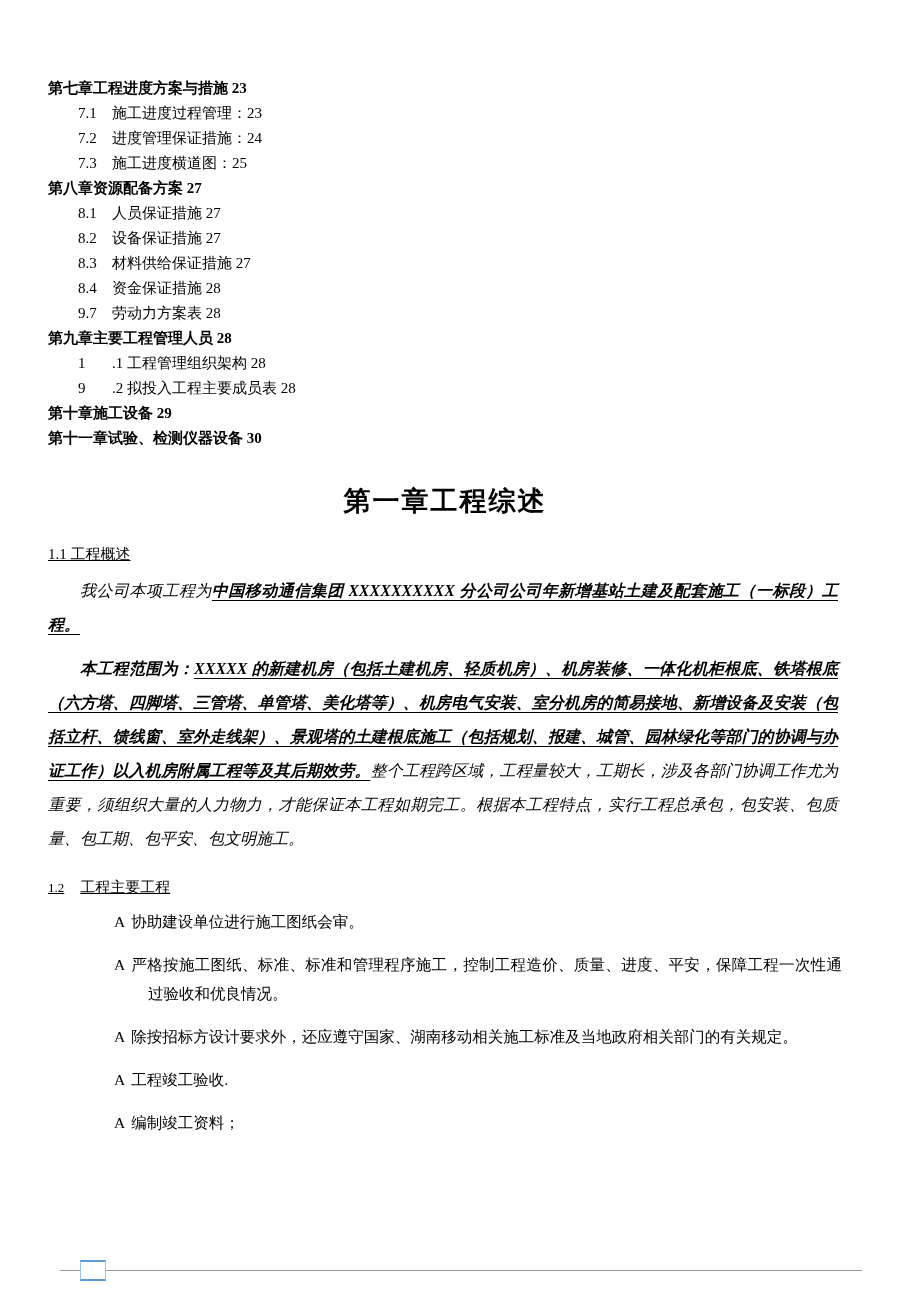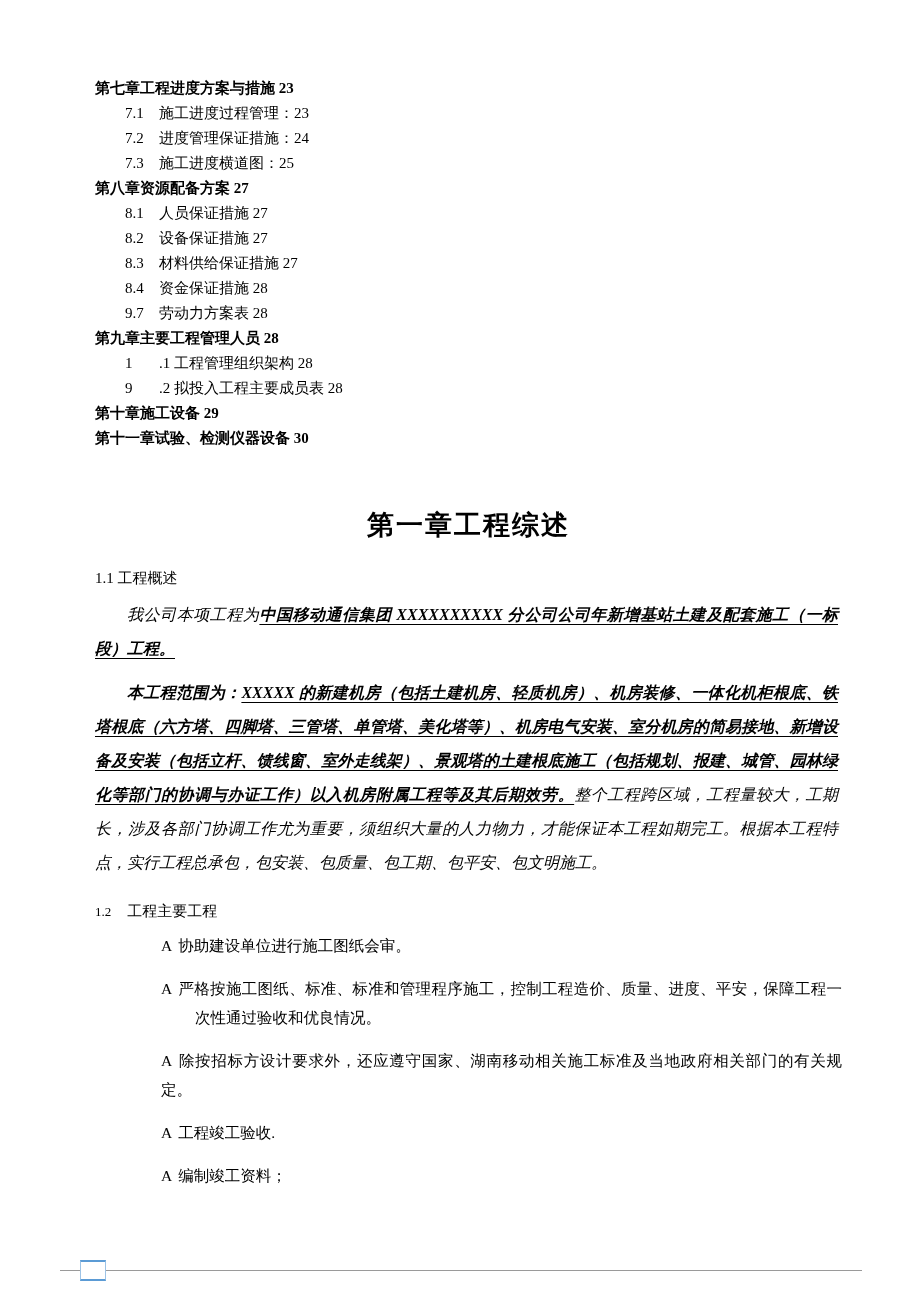--- a/index.html
+++ b/index.html
@@ -9,44 +9,45 @@
   }
   body {
     width: 920px;
     height: 1301px;
     position: relative;
     overflow: hidden;
     font-family: "Liberation Serif", "DejaVu Serif", serif;
     color: #000000;
   }
   .page {
-    padding: 76px 78px 0 95px;
+    padding: 76px 78px 0 48px;
   }
 
   
   .toc { font-size: 15px; line-height: 25px; }
   .toc-row { white-space: nowrap; }
   .toc-row.chapter { font-weight: 600; }
   .toc-row.sub { padding-left: 30px; font-weight: 400; }
   .toc-row.sub .num { display: inline-block; min-width: 34px; }
 
   
   h1.chapter-title {
     font-family: Liberation Serif, serif;
     font-size: 27px;
     font-weight: bold;
     text-align: center;
-    margin: 56px 0 26px 0;
+    margin: 32px 0 26px 0;
     letter-spacing: 2px;
   }
 
   
   .sec-heading {
     font-size: 15px;
     margin: 0 0 10px 0;
+    text-decoration: underline;
   }
   .sec-heading .sec-num {
     font-size: 13px;
     margin-right: 16px;
   }
 
   
   p.para {
     font-size: 16px;
     line-height: 34px;

